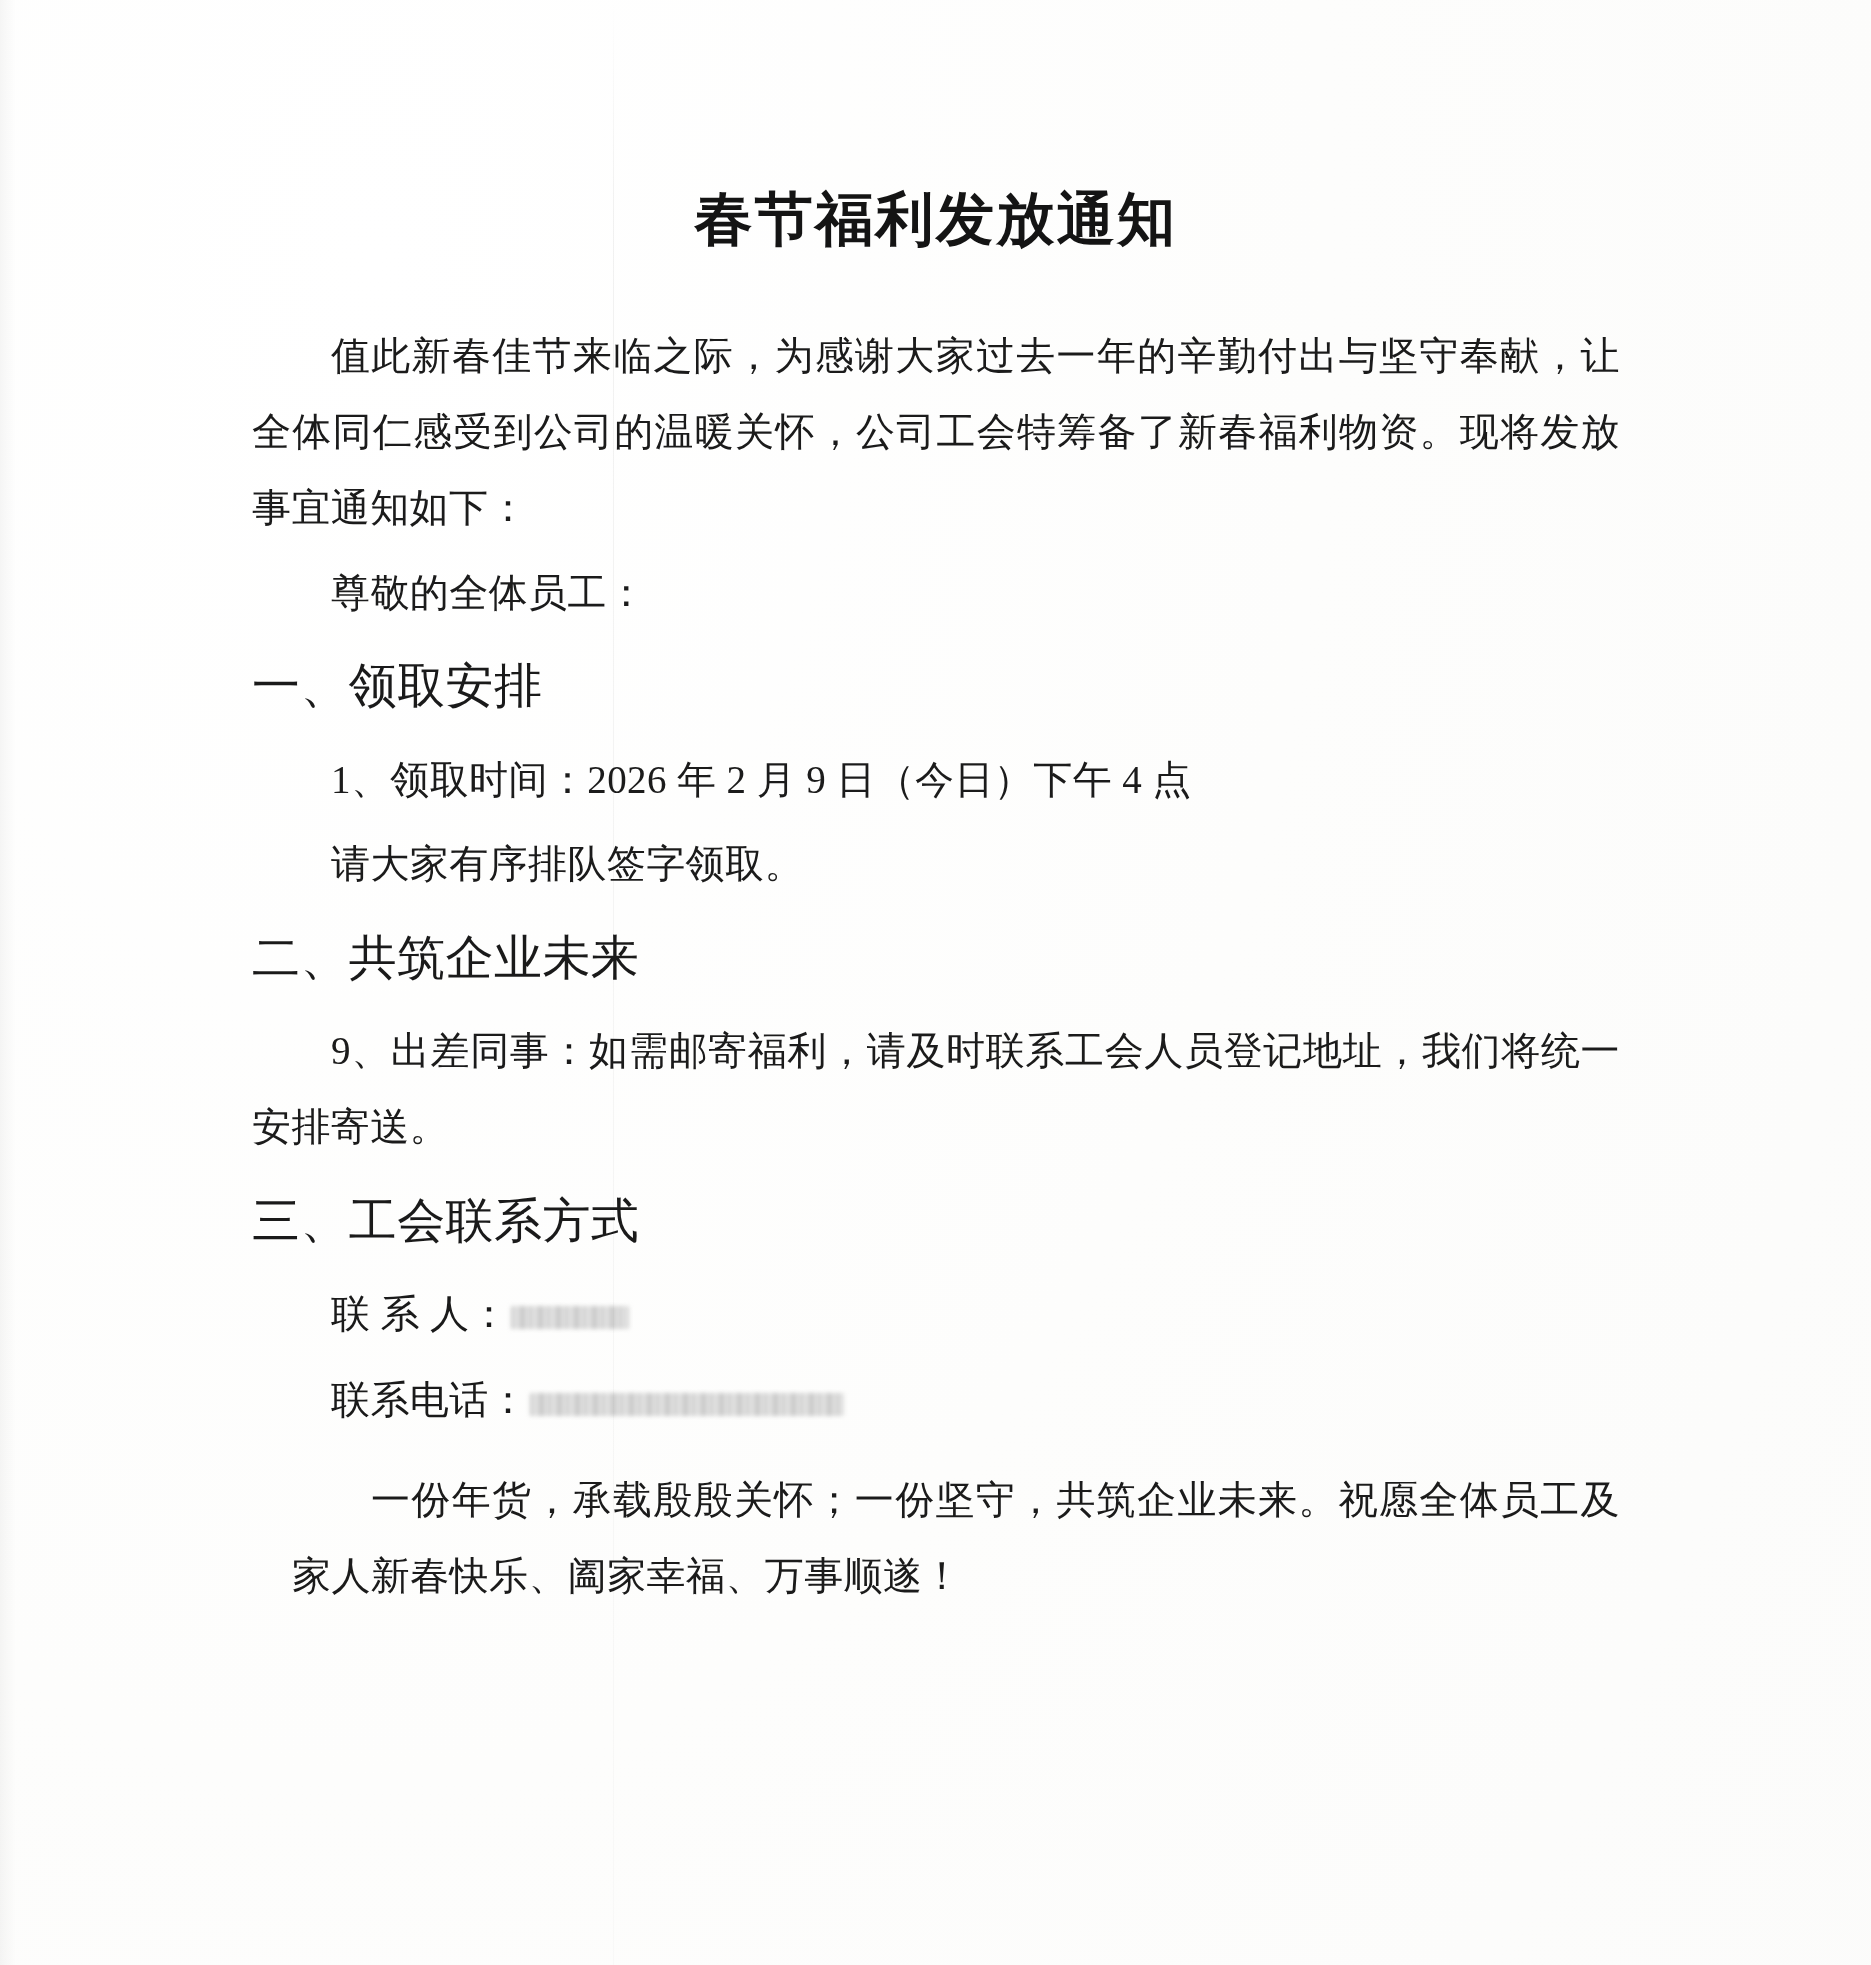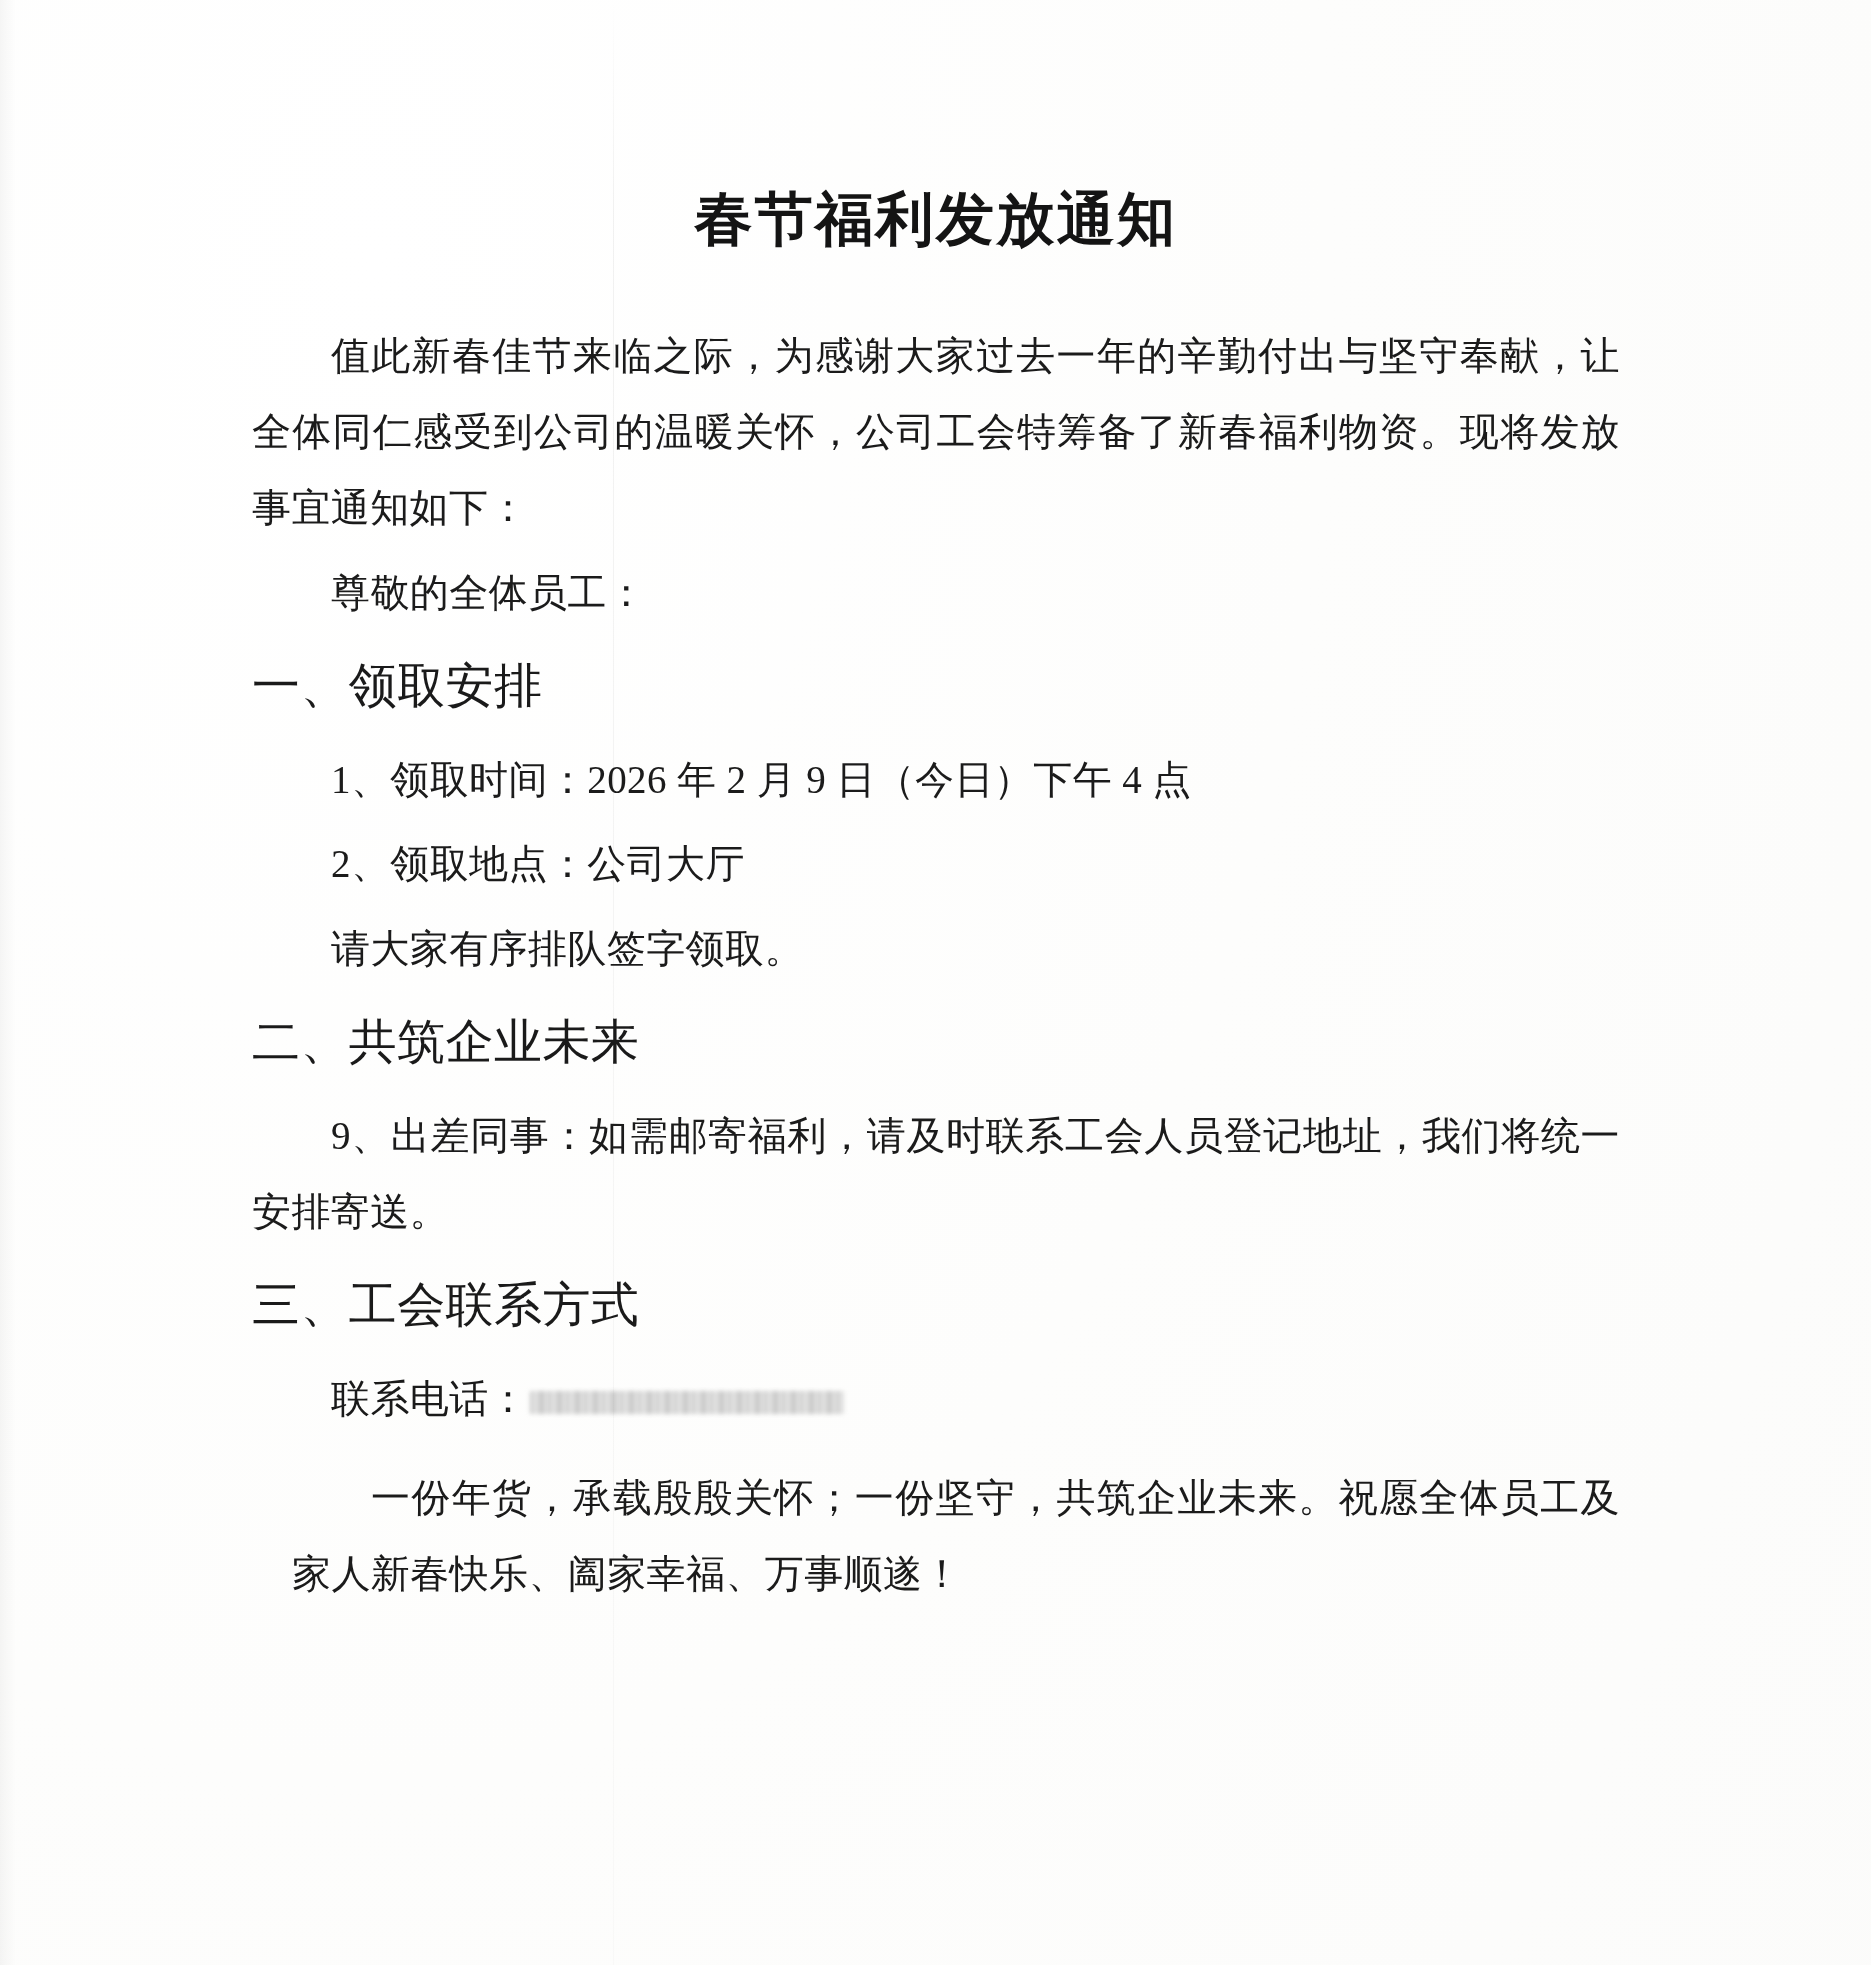--- a/index.html
+++ b/index.html
@@ -117,28 +117,30 @@
   <div class="content">
 
     <h1 class="doc-title">春节福利发放通知</h1>
 
     <p class="para indent">值此新春佳节来临之际，为感谢大家过去一年的辛勤付出与坚守奉献，让全体同仁感受到公司的温暖关怀，公司工会特筹备了新春福利物资。现将发放事宜通知如下：</p>
 
     <p class="para indent">尊敬的全体员工：</p>
 
     <p class="sect">一、领取安排</p>
     <p class="para indent-sub">1、领取时间：2026 年 2 月 9 日（今日）下午 4 点</p>
-    <p class="para indent-sub">2、领取地点：公司大厅</p>
     <p class="para indent-sub">请大家有序排队签字领取。</p>
 
     <p class="sect">二、共筑企业未来</p>
     <p class="para indent-sub">9、出差同事：如需邮寄福利，请及时联系工会人员登记地址，我们将统一安排寄送。</p>
 
     <p class="sect">三、工会联系方式</p>
 
+    <div class="contact-line">
+      <span class="contact-label">联 系 人：</span><span class="redacted name"></span>
+    </div>
 
     <div class="contact-line">
       <span class="contact-label">联系电话：</span><span class="redacted phone"></span>
     </div>
 
     <p class="para indent closing">一份年货，承载殷殷关怀；一份坚守，共筑企业未来。祝愿全体员工及家人新春快乐、阖家幸福、万事顺遂！</p>
 
   </div>
 
 </div>

